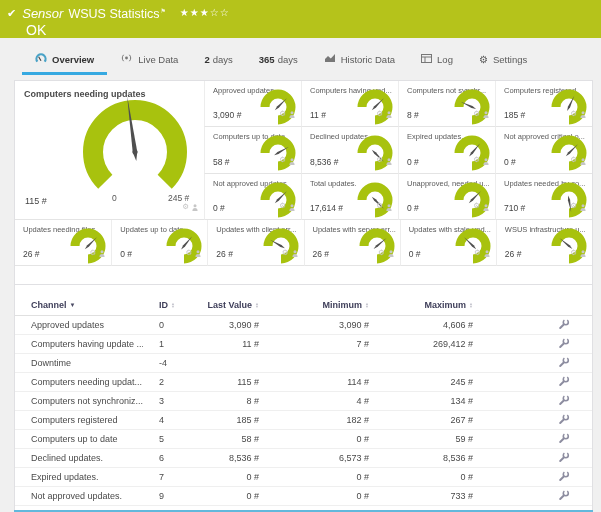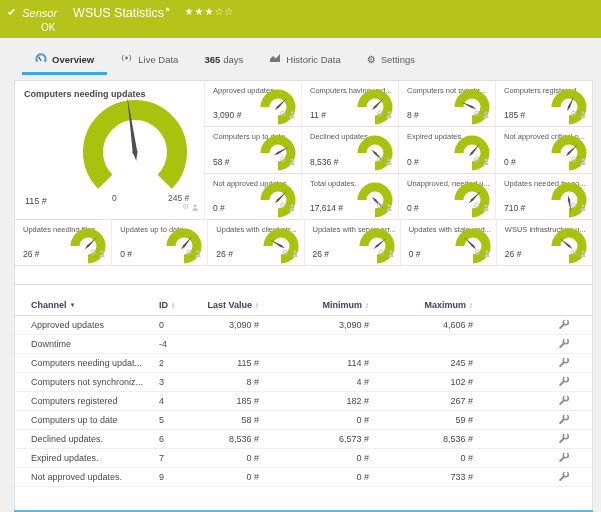--- a/index.html
+++ b/index.html
@@ -8,25 +8,25 @@
     background:#f0f0f0;font-family:"Liberation Sans",sans-serif;
     -webkit-font-smoothing:antialiased;
   }
   
   .sensor-header{
     position:absolute;top:0;left:0;width:601px;height:38px;
     background:#b5c31b;color:#fff;
   }
   .sensor-header .row1{position:absolute;top:6px;left:7px;display:flex;align-items:baseline;}
   .check{font-size:11px;margin-right:6px;position:relative;top:-1px;}
-  .kind{font-style:italic;font-size:11px;margin-right:16px;}
+  .kind{font-style:italic;font-size:13px;margin-right:5px;}
   .title{font-size:12.5px;}
   .flag-sup{font-size:6px;vertical-align:super;margin-left:1px;opacity:.85;}
   .stars{font-size:10px;letter-spacing:1px;margin-left:14px;position:relative;top:-2px;}
-  .status-ok{position:absolute;top:22px;left:41px;font-size:10px;}
+  .status-ok{position:absolute;top:22px;left:26px;font-size:14px;}
   
   .tabbar{
     position:absolute;top:38px;left:2px;width:601px;height:40px;
     display:flex;align-items:stretch;padding-left:20px;box-sizing:border-box;
   }
   .tab{
     display:flex;align-items:center;gap:5px;padding:0 13px;cursor:pointer;
     font-size:9.5px;color:#5a5a5a;border-bottom:3px solid transparent;
     margin-top:8px;height:26px;white-space:nowrap;
   }
@@ -108,27 +108,38 @@
     </div>
     <div class="tab">
       <span><svg width="13" height="10" viewBox="0 0 13 10">
           <circle cx="6.5" cy="5" r="1.4" fill="#777"></circle>
           <path d="M3.6 1.8 A4.6 4.6 0 0 0 3.6 8.2" fill="none" stroke="#777" stroke-width="1"></path>
           <path d="M9.4 1.8 A4.6 4.6 0 0 1 9.4 8.2" fill="none" stroke="#777" stroke-width="1"></path>
         </svg></span>
       <span>Live Data</span>
     </div>
     <div class="tab">
+      <span><span class="num">2</span>days</span>
+    </div>
+    <div class="tab">
       <span><span class="num">365</span>days</span>
     </div>
     <div class="tab">
       <span><svg width="12" height="10" viewBox="0 0 12 10">
           <path d="M1 9 L1 6 L4 3 L6.8 5.6 L11 1 L11 9 Z" fill="#777"></path>
         </svg></span>
       <span>Historic Data</span>
+    </div>
+    <div class="tab">
+      <span><svg width="11" height="9" viewBox="0 0 11 9">
+          <rect x="0.5" y="0.5" width="10" height="8" fill="none" stroke="#777"></rect>
+          <line x1="0.5" y1="3" x2="10.5" y2="3" stroke="#777"></line>
+          <line x1="4" y1="3" x2="4" y2="8.5" stroke="#777"></line>
+        </svg></span>
+      <span>Log</span>
     </div>
     <div class="tab">
       <span><span class="gear-glyph">⚙</span></span>
       <span>Settings</span>
     </div>
   </div>
 
 <div class="panel" id="gauges-panel">
   <div class="gauges-top">
     <div class="main-cell">
@@ -444,20 +455,31 @@
           <td class="col-id">0</td>
           <td class="col-num">3,090 #</td>
           <td class="col-min">3,090 #</td>
           <td class="col-max">4,606 #</td>
           <td class="col-icon"><svg width="12" height="12" viewBox="0 0 12 12">
               <circle cx="7.8" cy="4.2" r="2.5" fill="none" stroke="#8d8da0" stroke-width="1.6" stroke-dasharray="10 3"></circle>
               <line x1="2.2" y1="10" x2="5.5" y2="6.7" stroke="#8d8da0" stroke-width="2" stroke-linecap="round"></line>
             </svg></td>
         </tr>
         <tr>
+          <td class="col-channel"><span class="chan-text">Computers having update ...</span></td>
+          <td class="col-id">1</td>
+          <td class="col-num">11 #</td>
+          <td class="col-min">7 #</td>
+          <td class="col-max">269,412 #</td>
+          <td class="col-icon"><svg width="12" height="12" viewBox="0 0 12 12">
+              <circle cx="7.8" cy="4.2" r="2.5" fill="none" stroke="#8d8da0" stroke-width="1.6" stroke-dasharray="10 3"></circle>
+              <line x1="2.2" y1="10" x2="5.5" y2="6.7" stroke="#8d8da0" stroke-width="2" stroke-linecap="round"></line>
+            </svg></td>
+        </tr>
+        <tr>
           <td class="col-channel"><span class="chan-text">Downtime</span></td>
           <td class="col-id">-4</td>
           <td class="col-num"></td>
           <td class="col-min"></td>
           <td class="col-max"></td>
           <td class="col-icon"><svg width="12" height="12" viewBox="0 0 12 12">
               <circle cx="7.8" cy="4.2" r="2.5" fill="none" stroke="#8d8da0" stroke-width="1.6" stroke-dasharray="10 3"></circle>
               <line x1="2.2" y1="10" x2="5.5" y2="6.7" stroke="#8d8da0" stroke-width="2" stroke-linecap="round"></line>
             </svg></td>
         </tr>
@@ -470,21 +492,21 @@
           <td class="col-icon"><svg width="12" height="12" viewBox="0 0 12 12">
               <circle cx="7.8" cy="4.2" r="2.5" fill="none" stroke="#8d8da0" stroke-width="1.6" stroke-dasharray="10 3"></circle>
               <line x1="2.2" y1="10" x2="5.5" y2="6.7" stroke="#8d8da0" stroke-width="2" stroke-linecap="round"></line>
             </svg></td>
         </tr>
         <tr>
           <td class="col-channel"><span class="chan-text">Computers not synchroniz...</span></td>
           <td class="col-id">3</td>
           <td class="col-num">8 #</td>
           <td class="col-min">4 #</td>
-          <td class="col-max">102 #</td>
+          <td class="col-max">134 #</td>
           <td class="col-icon"><svg width="12" height="12" viewBox="0 0 12 12">
               <circle cx="7.8" cy="4.2" r="2.5" fill="none" stroke="#8d8da0" stroke-width="1.6" stroke-dasharray="10 3"></circle>
               <line x1="2.2" y1="10" x2="5.5" y2="6.7" stroke="#8d8da0" stroke-width="2" stroke-linecap="round"></line>
             </svg></td>
         </tr>
         <tr>
           <td class="col-channel"><span class="chan-text">Computers registered</span></td>
           <td class="col-id">4</td>
           <td class="col-num">185 #</td>
           <td class="col-min">182 #</td>

